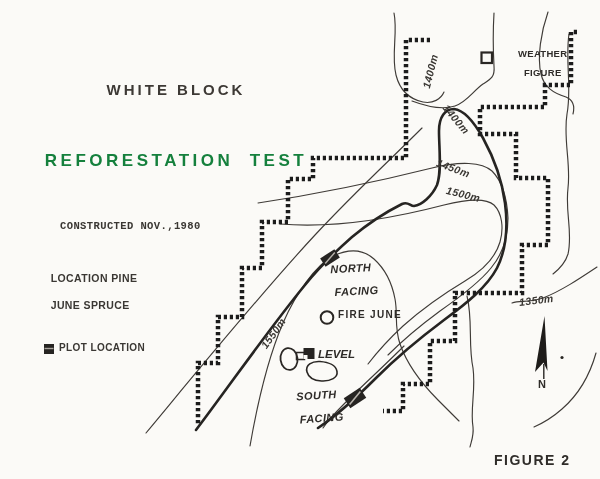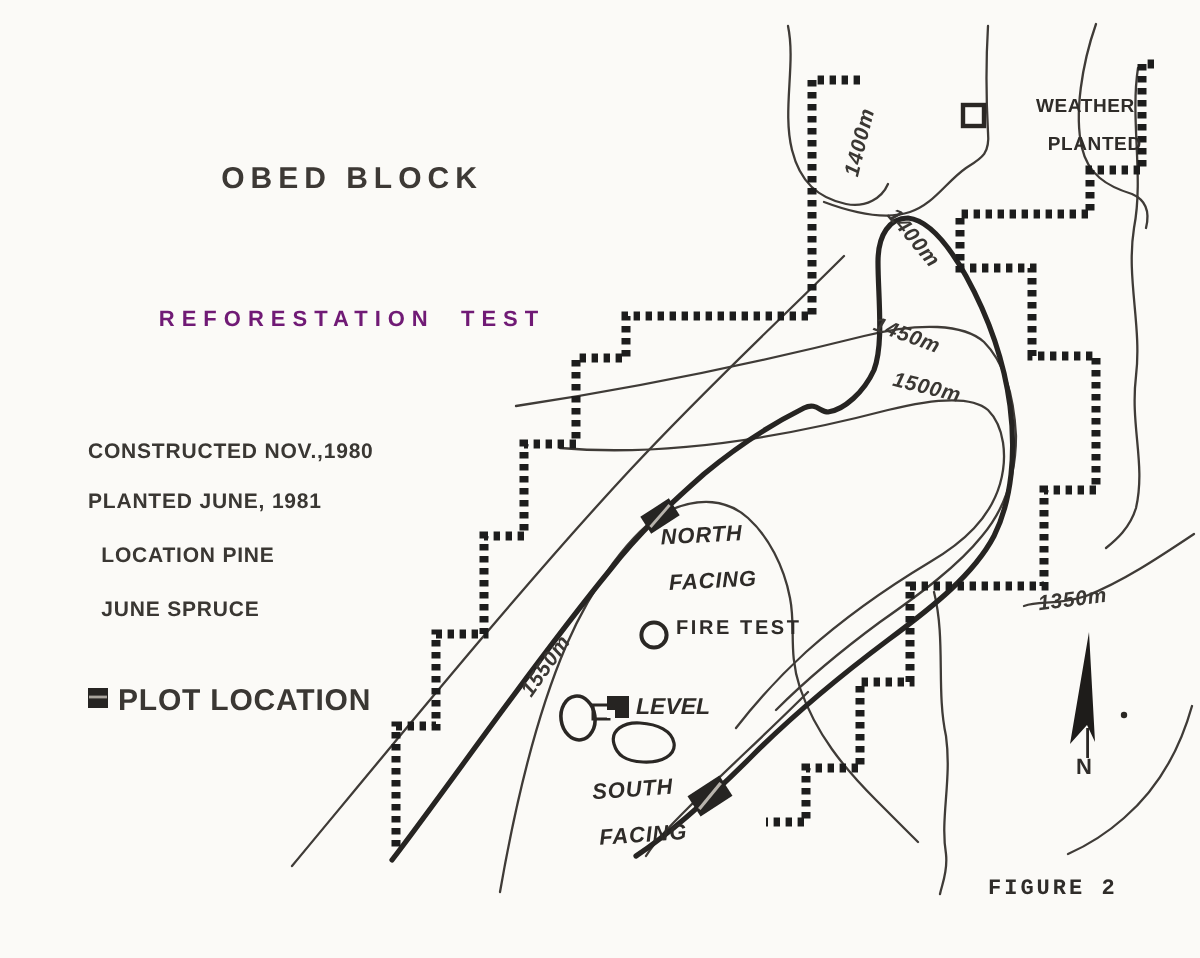--- a/index.html
+++ b/index.html
@@ -9,30 +9,30 @@
     font-family:"Liberation Sans", sans-serif;
     position:relative;
     overflow:hidden;
     color:#35322e;
   }
   .page{position:absolute;inset:0;background:#fbfaf7;}
   svg{position:absolute;left:0;top:0;}
   .lbl{position:absolute;white-space:pre;line-height:1;}
   .title-block{left:42px;top:50px;width:268px;text-align:center;}
   .block-title{font-size:15px;font-weight:700;letter-spacing:3px;color:#3d3935;}
-  .main-title{margin-top:21px;font-size:11px;font-weight:600;letter-spacing:3.5px;color:#701a75;line-height:21px;}
+  .main-title{margin-top:21px;font-size:17px;font-weight:600;letter-spacing:3.5px;color:#15803d;line-height:21px;}
   .note{font-size:10.5px;font-weight:600;letter-spacing:.4px;color:#3a3733;}
   .note-lines{line-height:13.5px;}
-  .legend{left:59px;top:343px;font-size:15px;font-weight:600;letter-spacing:.4px;color:#3a3733;}
+  .legend{left:59px;top:343px;font-size:10px;font-weight:600;letter-spacing:.4px;color:#3a3733;}
   .weather{left:518px;top:49px;font-size:9.5px;font-weight:700;letter-spacing:.3px;line-height:9.5px;color:#2f2c29;}
   .feat{font-style:italic;font-weight:700;color:#2e2b28;}
   .feat2{font-size:11px;line-height:11.5px;letter-spacing:.4px;}
   .firetower{left:338px;top:310px;font-size:10px;font-weight:700;letter-spacing:1.3px;color:#2e2b28;}
   .contour{font-style:italic;font-weight:600;font-size:10.5px;color:#3a3733;letter-spacing:.4px;}
-  .figcap{left:494px;top:440px;font-size:11px;font-weight:700;letter-spacing:1.5px;color:#2f2c29;font-family:Liberation Mono, monospace;}
+  .figcap{left:494px;top:453px;font-size:14px;font-weight:700;letter-spacing:1.5px;color:#2f2c29;}
   .north-n{left:538px;top:379px;font-size:11px;font-weight:700;color:#2f2c29;}
 </style>
 </head>
 <body>
 
 <div class="page">
 
   <svg width="600" height="479" viewBox="0 0 600 479">
 
     <g stroke="#3f3b37" stroke-width="1.15" fill="none" stroke-linecap="round">
@@ -85,39 +85,39 @@
     </g>
 
     <g>
       <path d="M544.5,316 L535,372 L543.5,362.5 L547.5,371 Z" fill="#1e1c1a"></path>
       <line x1="543.8" y1="364" x2="543.8" y2="379" stroke="#2a2724" stroke-width="1.4"></line>
       <circle cx="562" cy="357.5" r="1.6" fill="#2a2724"></circle>
     </g>
   </svg>
 
   <div class="lbl title-block">
-    <div class="block-title">OBED BLOCK</div>
+    <div class="block-title">WHITE BLOCK</div>
     <div class="main-title"><span>REFORESTATION  TEST</span><br>
     </div>
   </div>
 
-  <div class="lbl note" style="left:44px;top:221px;">CONSTRUCTED NOV.,1980</div>
-  <div class="lbl note note-lines" style="left:44px;top:245px;"><span>PLANTED JUNE, 1981</span><br>
+  <div class="lbl note" style="left:60px;top:221px;font-family:Liberation Mono, monospace;">CONSTRUCTED NOV.,1980</div>
+  <div class="lbl note note-lines" style="left:44px;top:245px;"><br>
   <span>LOCATION PINE</span><br>
   <span>JUNE SPRUCE</span></div>
 
   <div class="lbl legend">PLOT LOCATION</div>
 
   <div class="lbl weather"><span>WEATHER</span><br>
-  <span>PLANTED</span></div>
+  <span>FIGURE</span></div>
 
   <div class="lbl feat feat2" style="left:331px;top:263px;transform:rotate(-3deg);"><span>NORTH</span><br>
   <span style="margin-left:-4px">FACING</span></div>
 
-  <div class="lbl firetower">FIRE TEST</div>
+  <div class="lbl firetower">FIRE JUNE</div>
 
   <div class="lbl feat" style="left:318px;top:349px;font-size:11.5px;text-align:center;">LEVEL</div>
 
   <div class="lbl feat feat2" style="left:297px;top:390px;transform:rotate(-4deg);"><span>SOUTH</span><br>
   <span style="margin-left:-5px">FACING</span></div>
 
   <div class="lbl contour" style="left:413px;top:66px;transform:rotate(-76deg);">1400m</div>
   <div class="lbl contour" style="left:439px;top:114px;transform:rotate(50deg);">1400m</div>
   <div class="lbl contour" style="left:436px;top:163px;transform:rotate(20deg);">1450m</div>
   <div class="lbl contour" style="left:446px;top:189px;transform:rotate(14deg);">1500m</div>

